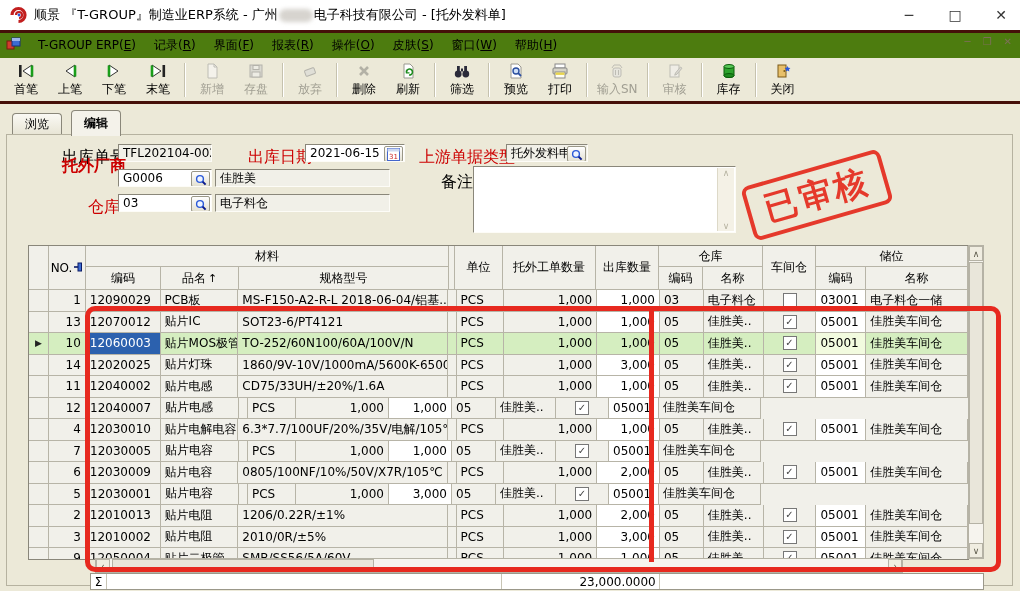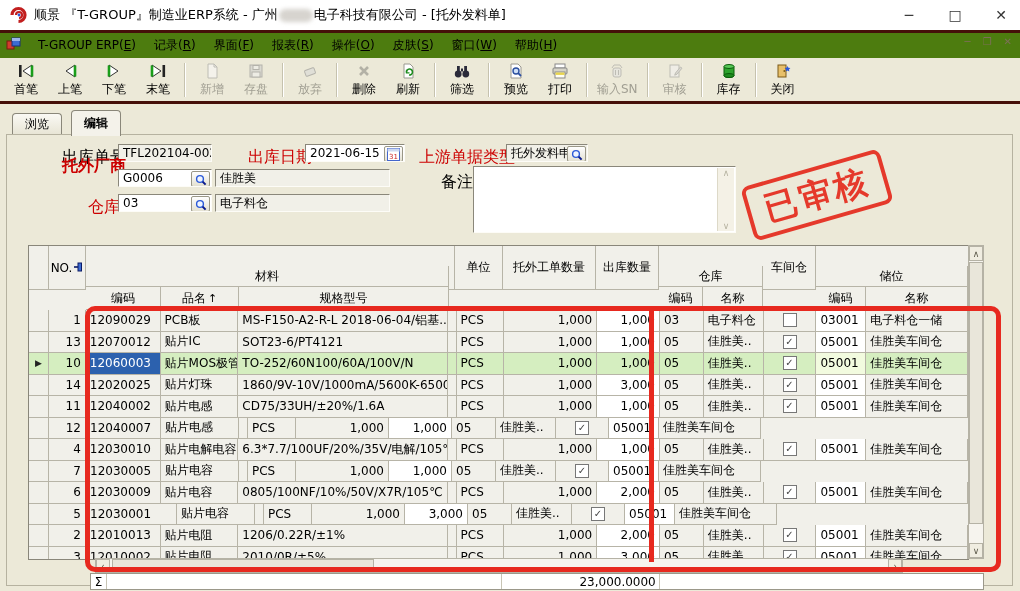--- a/index.html
+++ b/index.html
@@ -52,21 +52,21 @@
            align-items:center;font-size:9px;color:#b5b2a0;}
   .stamp{position:absolute;left:745px;top:167px;width:136px;height:48px;border:4px solid #e5392b;
          border-radius:8px;color:#e5392b;font-size:33px;font-weight:bold;letter-spacing:3px;
          display:flex;align-items:center;justify-content:center;transform:rotate(-16deg);z-index:30;}
   
   #grid{position:absolute;left:28px;top:245px;width:939px;height:313px;background:#f1f0ea;
         border:1px solid #89867a;box-sizing:content-box;overflow:hidden;z-index:2;}
   .ghead{display:flex;background:#f1f0ea;}
   .hc{box-sizing:border-box;border-right:1px solid #b7b4a7;border-bottom:1px solid #b7b4a7;
       display:flex;align-items:center;justify-content:center;font-size:12px;white-space:nowrap;overflow:hidden;gap:2px;}
-  .hgrp{box-sizing:border-box;margin-top:20px;}
+  .hgrp{box-sizing:border-box;}
   .ht{box-sizing:border-box;height:21px;border-right:1px solid #b7b4a7;border-bottom:1px solid #b7b4a7;
       display:flex;align-items:center;justify-content:center;font-size:12px;}
   .hb{display:flex;height:23px;}
   .hb .hc{height:23px;}
   .sort{font-size:11px;}
   .grow{display:flex;height:21.5px;box-sizing:border-box;background:#f1f0ea;}
   .gcell{box-sizing:border-box;border-right:1px solid #b7b4a7;border-bottom:1px solid #b7b4a7;
          display:flex;align-items:center;font-size:12px;white-space:nowrap;overflow:hidden;
          padding:0 4px;height:21.5px;}
   .c-no,.c-oq,.c-out{justify-content:flex-end;}
@@ -534,21 +534,21 @@
           <div class="gcell c-wn" style="width: 60px;">佳胜美..</div>
           <div class="gcell c-ws" style="width: 53px;">
             <span class="cb">✓</span>
           </div>
           <div class="gcell c-lc" style="width: 50px;">05001</div>
           <div class="gcell c-ln" style="width: 102px;">佳胜美车间仓</div>
         </div>
         <div class="grow">
           <div class="gcell c-marker" style="width: 20px;"></div>
           <div class="gcell c-no" style="width: 37px;">5</div>
-          <div class="gcell c-code" style="width: 91px; text-align: center;">12030001</div>
+          <div class="gcell c-code" style="width: 75px; text-align: center;">12030001</div>
           <div class="gcell c-pname" style="width: 78px;">贴片电容</div>
           <div class="gcell c-gap" style="width: 6px;"></div>
           <div class="gcell c-unit" style="width: 48px;">PCS</div>
           <div class="gcell c-oq" style="width: 93px;">1,000</div>
           <div class="gcell c-out" style="width: 63px;">3,000</div>
           <div class="gcell c-wc" style="width: 44px;">05</div>
           <div class="gcell c-wn" style="width: 60px;">佳胜美..</div>
           <div class="gcell c-ws" style="width: 53px;">
             <span class="cb">✓</span>
           </div>

